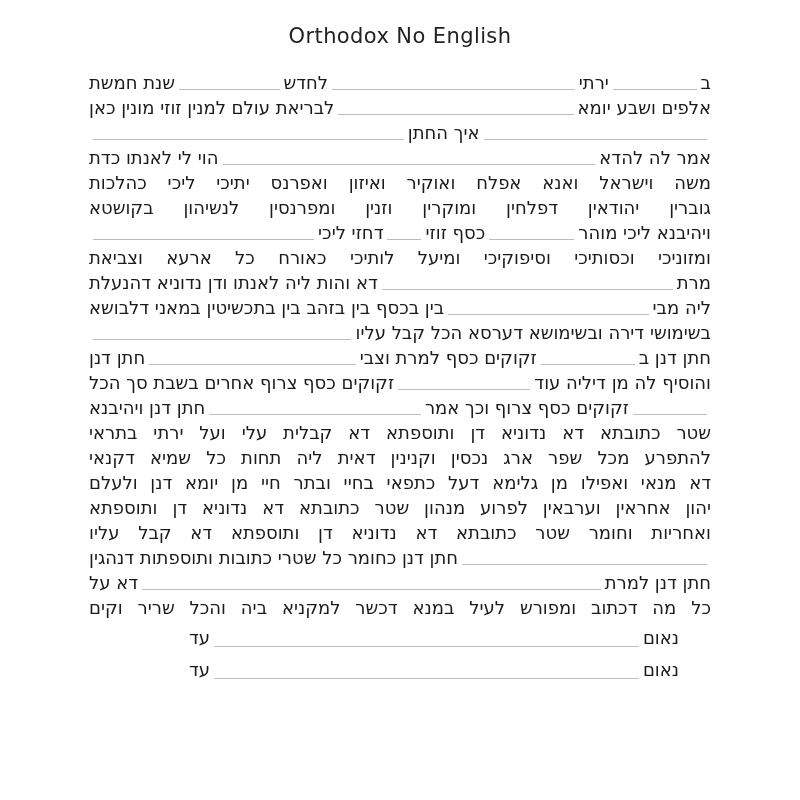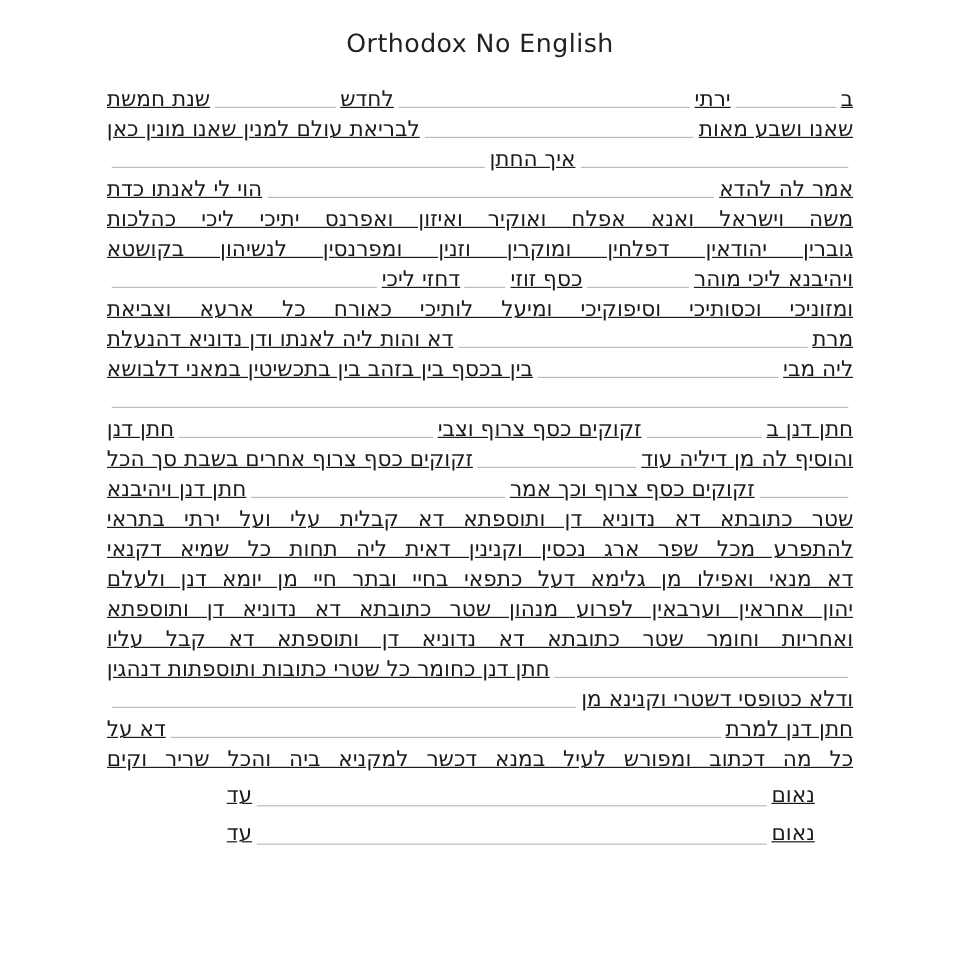--- a/index.html
+++ b/index.html
@@ -29,21 +29,20 @@
   }
   .line {
     display: flex;
     height: 25px;
     line-height: 25px;
     overflow: hidden;
   }
   .line .seg {
     flex: 0 0 auto;
     white-space: pre;
-    text-decoration: underline;
   }
   .line .blank {
     align-self: flex-end;
     height: 0;
     border-bottom: 1.4px solid #bcbcbc;
     margin: 0 4px 5px 4px;
     min-width: 16px;
   }
   .line.justify {
     display: block;
@@ -67,23 +66,23 @@
       <div class="line">
         <span class="seg">ב</span>
         <span class="blank" style="flex-grow: 1;"></span>
         <span class="seg">ירתי</span>
         <span class="blank" style="flex-grow: 2.9;"></span>
         <span class="seg">לחדש</span>
         <span class="blank" style="flex-grow: 1.2;"></span>
         <span class="seg">שנת חמשת</span>
       </div>
       <div class="line">
-        <span class="seg">שאנו ושבע מאות</span>
+        <span class="seg">אלפים ושבע יומא</span>
         <span class="blank" style="flex-grow: 1;"></span>
-        <span class="seg">לבריאת עולם למנין שאנו מונין כאן</span>
+        <span class="seg">לבריאת עולם למנין זוזי מונין כאן</span>
       </div>
       <div class="line">
         <span class="blank" style="flex-grow: 2.3;"></span>
         <span class="seg">איך החתן</span>
         <span class="blank" style="flex-grow: 3.2;"></span>
       </div>
       <div class="line">
         <span class="seg">אמר לה להדא</span>
         <span class="blank" style="flex-grow: 1;"></span>
         <span class="seg">הוי לי לאנתו כדת</span>
@@ -103,26 +102,27 @@
         <span class="seg">מרת</span>
         <span class="blank" style="flex-grow: 1;"></span>
         <span class="seg">דא והות ליה לאנתו ודן נדוניא דהנעלת</span>
       </div>
       <div class="line">
         <span class="seg">ליה מבי</span>
         <span class="blank" style="flex-grow: 1;"></span>
         <span class="seg">בין בכסף בין בזהב בין בתכשיטין במאני דלבושא</span>
       </div>
       <div class="line">
+        <span class="seg">בשימושי דירה ובשימושא דערסא הכל קבל עליו</span>
         <span class="blank" style="flex-grow: 1;"></span>
       </div>
       <div class="line">
         <span class="seg">חתן דנן ב</span>
         <span class="blank" style="flex-grow: 1;"></span>
-        <span class="seg">זקוקים כסף צרוף וצבי</span>
+        <span class="seg">זקוקים כסף למרת וצבי</span>
         <span class="blank" style="flex-grow: 2.2;"></span>
         <span class="seg">חתן דנן</span>
       </div>
       <div class="line">
         <span class="seg">והוסיף לה מן דיליה עוד</span>
         <span class="blank" style="flex-grow: 1;"></span>
         <span class="seg">זקוקים כסף צרוף אחרים בשבת סך הכל</span>
       </div>
       <div class="line">
         <span class="blank" style="flex-grow: 0.35;"></span>
@@ -133,24 +133,20 @@
       <div class="line justify"><span class="seg">שטר כתובתא דא נדוניא דן ותוספתא דא קבלית עלי ועל ירתי בתראי</span></div>
       <div class="line justify"><span class="seg">להתפרע מכל שפר ארג נכסין וקנינין דאית ליה תחות כל שמיא דקנאי</span></div>
       <div class="line justify"><span class="seg">דא מנאי ואפילו מן גלימא דעל כתפאי בחיי ובתר חיי מן יומא דנן ולעלם</span></div>
       <div class="line justify"><span class="seg">יהון אחראין וערבאין לפרוע מנהון שטר כתובתא דא נדוניא דן ותוספתא</span></div>
       <div class="line justify"><span class="seg">ואחריות וחומר שטר כתובתא דא נדוניא דן ותוספתא דא קבל עליו</span></div>
       <div class="line">
         <span class="blank" style="flex-grow: 1;"></span>
         <span class="seg">חתן דנן כחומר כל שטרי כתובות ותוספתות דנהגין</span>
       </div>
       <div class="line">
-        <span class="seg">ודלא כטופסי דשטרי וקנינא מן</span>
-        <span class="blank" style="flex-grow: 1;"></span>
-      </div>
-      <div class="line">
         <span class="seg">חתן דנן למרת</span>
         <span class="blank" style="flex-grow: 1;"></span>
         <span class="seg">דא על</span>
       </div>
       <div class="line justify"><span class="seg">כל מה דכתוב ומפורש לעיל במנא דכשר למקניא ביה והכל שריר וקים</span></div>
       <div class="line indent">
         <span class="seg">נאום</span>
         <span class="blank" style="flex-grow: 1;"></span>
         <span class="seg">עד</span>
       </div>

